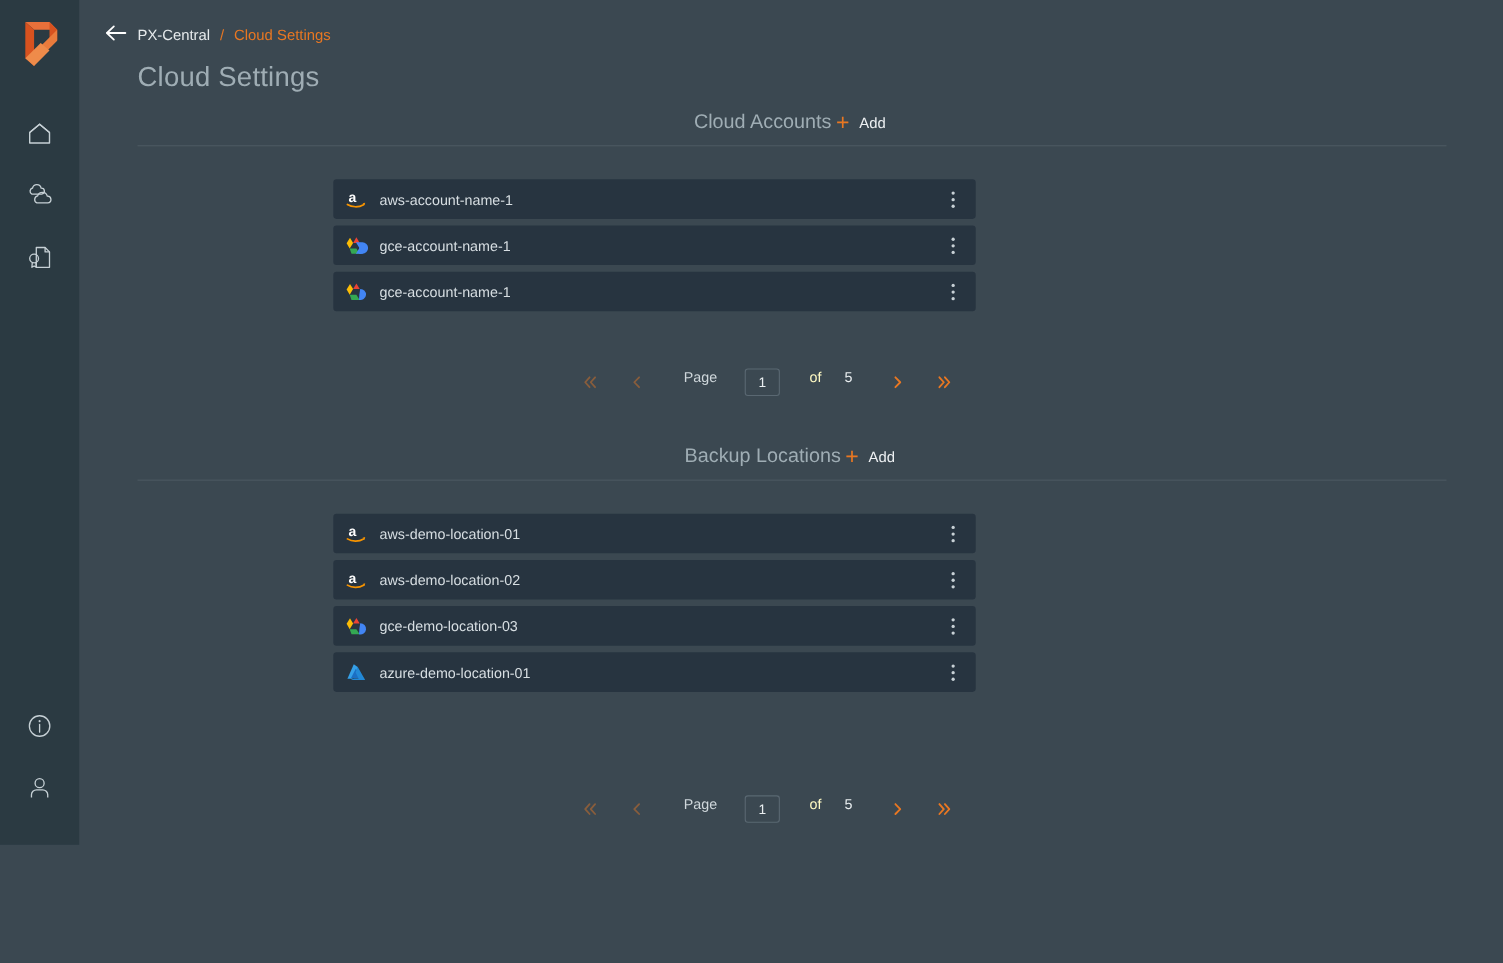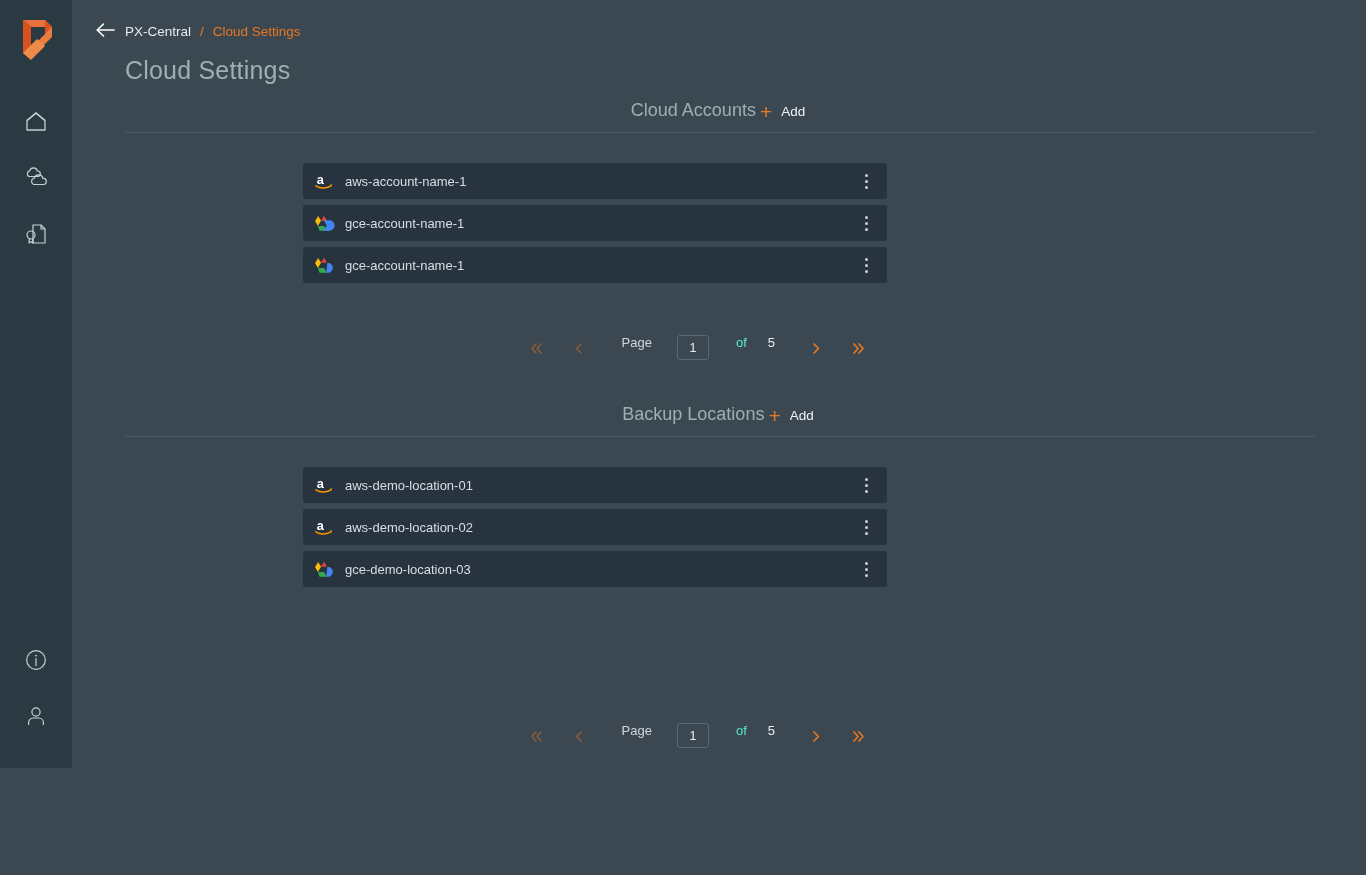--- a/index.html
+++ b/index.html
@@ -99,21 +99,21 @@
   .pg-btn.disabled { opacity: .45; }
   .pg-label { color: #cfd7db; font-size: 13px; margin: 0 9px 0 14px; }
   .pg-input {
     width: 32px; height: 25px;
     border: 1px solid #5a6872; border-radius: 3px;
     background: transparent; color: #e8edef;
     text-align: center; font-size: 12.5px;
     font-family: "Liberation Sans", sans-serif;
     outline: none;
   }
-  .pg-of { color: #5eead4; font-size: 13px; margin: 0 5px 0 11px; }
+  .pg-of { color: #fef9c3; font-size: 13px; margin: 0 5px 0 11px; }
   .pg-total { color: #e8edef; font-size: 13px; margin-right: 12px; }
 </style>
 </head>
 <body>
 
 <div id="app">
 
   <div id="sidebar">
 
     <div class="logo-wrap">
@@ -349,20 +349,35 @@
         </svg>
       </span>
       <span class="row-label">gce-demo-location-03</span>
       <span class="row-menu">
         <i></i>
           <i></i>
           <i></i>
       </span>
     </div>
 
+    <div class="list-row">
+      <span class="row-icon">
+        <svg width="22" height="20" viewBox="0 0 24 22">
+          <path d="M9.4 3.2 L3 17.6 L8 17.6 L13.6 6.2 Z" fill="#35a0e8"></path>
+          <path d="M11.4 7.6 L6.6 17 L20.4 17.6 L16.6 17.6 L12.6 10.5 Z" fill="#1b6fc4"></path>
+          <path d="M13.1 5.4 L20.8 18.8 L6.4 18.8 L9.4 17.5 L14.2 17.5 L11.2 11.4 Z" fill="#2288d6"></path>
+        </svg>
+      </span>
+      <span class="row-label">azure-demo-location-01</span>
+      <span class="row-menu">
+        <i></i>
+          <i></i>
+          <i></i>
+      </span>
+    </div>
 
     <div class="pager" style="top:256px">
       <span class="pg-btn disabled">
         <span>
           <svg width="17" height="15" viewBox="0 0 17 15" fill="none" stroke="#e87722" stroke-width="1.6" stroke-linecap="round" stroke-linejoin="round">
             <path d="M8 3 L4 7.5 L8 12"></path>
               <path d="M13 3 L9 7.5 L13 12"></path>
           </svg>
         </span>
       </span>

